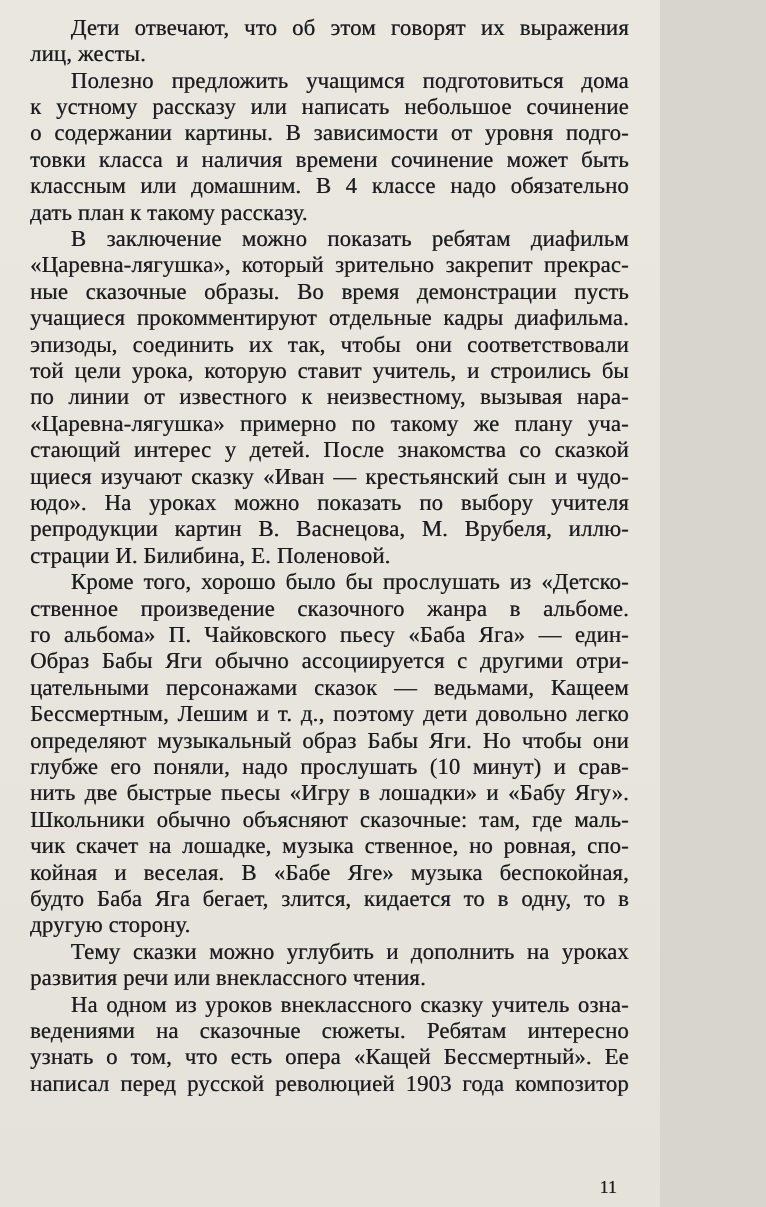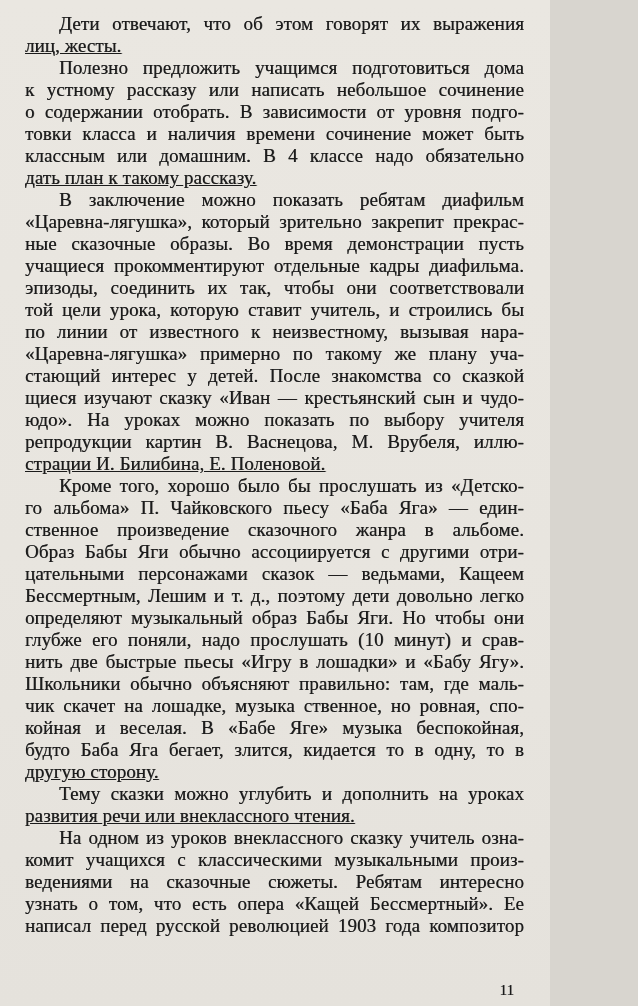--- a/index.html
+++ b/index.html
@@ -23,21 +23,21 @@
   .paragraph { margin: 0; }
   .line {
     font-size: 19px;
     line-height: 22px;
     text-align: justify;
     text-align-last: justify;
     letter-spacing: 0.1px;
     text-shadow: 0.4px 0 0 rgba(25,25,25,0.65);
   }
   .line.first { text-indent: 34px; }
-  .line.last  { text-align-last: left; text-decoration: underline; }
+  .line.last  { text-align-last: left; }
   .page-number {
     position: absolute;
     right: 36px;
     bottom: 8px;
     font-size: 15px;
     line-height: 15px;
     color: #1b1b1b;
     text-shadow: 0.4px 0 0 rgba(25,25,25,0.65);
   }
 </style>
@@ -46,21 +46,21 @@
 
 <div class="page">
   <div class="text-block" id="text-block">
       <div class="paragraph">
         <div class="line first">Дети отвечают, что об этом говорят их выражения</div>
         <div class="line last">лиц, жесты.</div>
       </div>
       <div class="paragraph">
         <div class="line first">Полезно предложить учащимся подготовиться дома</div>
         <div class="line">к устному рассказу или написать небольшое сочинение</div>
-        <div class="line">о содержании отобрать. В зависимости от уровня подго-</div>
+        <div class="line">о содержании картины. В зависимости от уровня подго-</div>
         <div class="line">товки класса и наличия времени сочинение может быть</div>
         <div class="line">классным или домашним. В 4 классе надо обязательно</div>
         <div class="line last">дать план к такому рассказу.</div>
       </div>
       <div class="paragraph">
         <div class="line first">В заключение можно показать ребятам диафильм</div>
         <div class="line">«Царевна-лягушка», который зрительно закрепит прекрас-</div>
         <div class="line">ные сказочные образы. Во время демонстрации пусть</div>
         <div class="line">учащиеся прокомментируют отдельные кадры диафильма.</div>
         <div class="line">эпизоды, соединить их так, чтобы они соответствовали</div>
@@ -68,40 +68,39 @@
         <div class="line">по линии от известного к неизвестному, вызывая нара-</div>
         <div class="line">«Царевна-лягушка» примерно по такому же плану уча-</div>
         <div class="line">стающий интерес у детей. После знакомства со сказкой</div>
         <div class="line">щиеся изучают сказку «Иван — крестьянский сын и чудо-</div>
         <div class="line">юдо». На уроках можно показать по выбору учителя</div>
         <div class="line">репродукции картин В. Васнецова, М. Врубеля, иллю-</div>
         <div class="line last">страции И. Билибина, Е. Поленовой.</div>
       </div>
       <div class="paragraph">
         <div class="line first">Кроме того, хорошо было бы прослушать из «Детско-</div>
+        <div class="line">ственное произведение сказочного жанра в альбоме.</div>
         <div class="line">го альбома» П. Чайковского пьесу «Баба Яга» — един-</div>
-        <div class="line">ственное произведение сказочного жанра в альбоме.</div>
         <div class="line">Образ Бабы Яги обычно ассоциируется с другими отри-</div>
         <div class="line">цательными персонажами сказок — ведьмами, Кащеем</div>
         <div class="line">Бессмертным, Лешим и т. д., поэтому дети довольно легко</div>
         <div class="line">определяют музыкальный образ Бабы Яги. Но чтобы они</div>
         <div class="line">глубже его поняли, надо прослушать (10 минут) и срав-</div>
         <div class="line">нить две быстрые пьесы «Игру в лошадки» и «Бабу Ягу».</div>
-        <div class="line">Школьники обычно объясняют правильно: там, где маль-</div>
+        <div class="line">Школьники обычно объясняют сказочные: там, где маль-</div>
         <div class="line">чик скачет на лошадке, музыка ственное, но ровная, спо-</div>
         <div class="line">койная и веселая. В «Бабе Яге» музыка беспокойная,</div>
         <div class="line">будто Баба Яга бегает, злится, кидается то в одну, то в</div>
         <div class="line last">другую сторону.</div>
       </div>
       <div class="paragraph">
         <div class="line first">Тему сказки можно углубить и дополнить на уроках</div>
         <div class="line last">развития речи или внеклассного чтения.</div>
       </div>
       <div class="paragraph">
         <div class="line first">На одном из уроков внеклассного сказку учитель озна-</div>
-        <div class="line">комит учащихся с классическими музыкальными произ-</div>
         <div class="line">ведениями на сказочные сюжеты. Ребятам интересно</div>
         <div class="line">узнать о том, что есть опера «Кащей Бессмертный». Ее</div>
         <div class="line">написал перед русской революцией 1903 года композитор</div>
       </div>
     </div>
   <div class="page-number">11</div>
 </div>
 
 </body></html>

